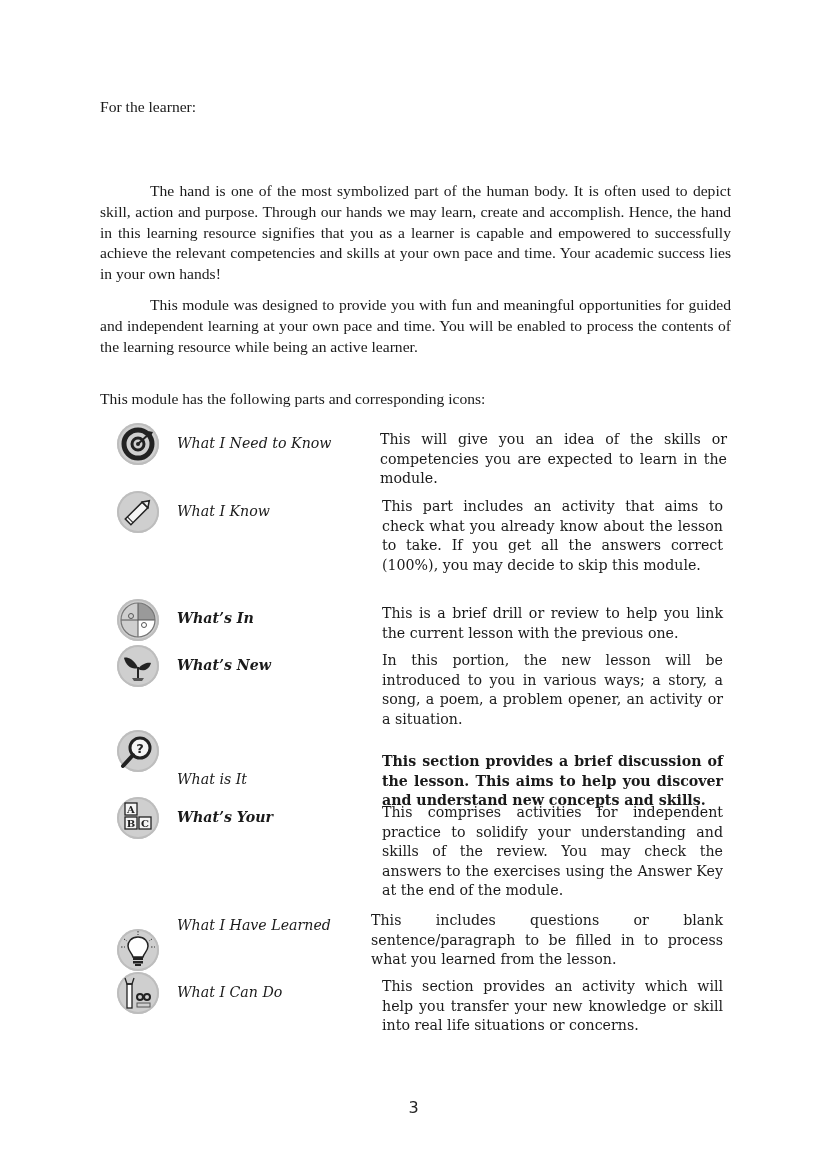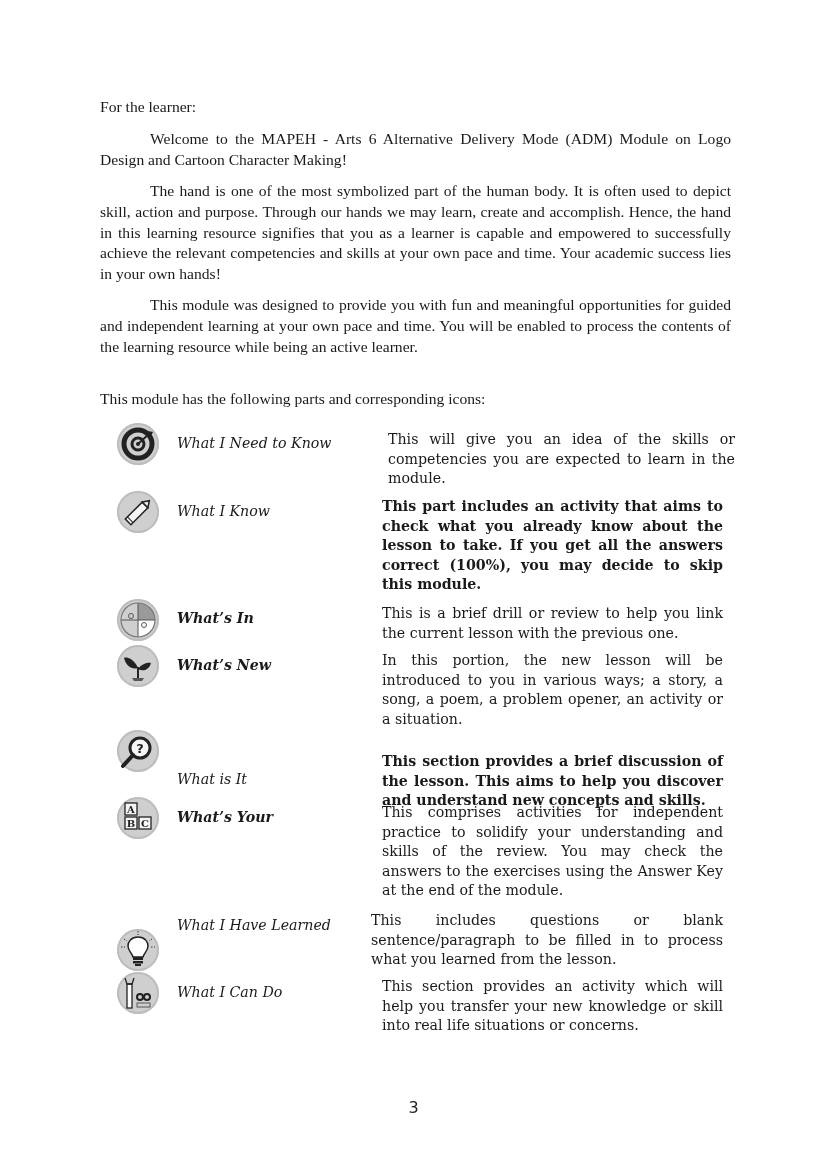--- a/index.html
+++ b/index.html
@@ -42,23 +42,20 @@
 </style>
 </head>
 <body>
 
 <div class="page">
 
   <div class="intro" style="top:97px;">
     <p>For the learner:</p>
   </div>
 
-  <div class="intro" style="top:129px;">
-    <p class="indent">Welcome to the MAPEH - Arts 6 Alternative Delivery Mode (ADM) Module on Logo Design and Cartoon Character Making!</p>
-  </div>
 
   <div class="intro" style="top:181px;">
     <p class="indent">The hand is one of the most symbolized part of the human body. It is often used to depict skill, action and purpose. Through our hands we may learn, create and accomplish. Hence, the hand in this learning resource signifies that you as a learner is capable and empowered to successfully achieve the relevant competencies and skills at your own pace and time. Your academic success lies in your own hands!</p>
   </div>
 
   <div class="intro" style="top:295px;">
     <p class="indent">This module was designed to provide you with fun and meaningful opportunities for guided and independent learning at your own pace and time. You will be enabled to process the contents of the learning resource while being an active learner.</p>
   </div>
 
   <div class="intro" style="top:389px;">
@@ -69,36 +66,36 @@
     <div class="icon" style="top:423px;">
       <svg viewBox="0 0 42 42">
         <circle cx="21" cy="21" r="14" fill="none" stroke="#222" stroke-width="5"></circle>
         <circle cx="21" cy="21" r="6" fill="none" stroke="#222" stroke-width="3"></circle>
         <circle cx="21" cy="21" r="2" fill="#222"></circle>
         <line x1="21" y1="21" x2="33" y2="10" stroke="#222" stroke-width="2"></line>
         <path d="M31 8 L36 9 L34 13 Z" fill="#222"></path>
       </svg>
     </div>
     <div class="label" style="top:434px;">What I Need to Know</div>
-    <div class="desc" style="top:430px; left:388px; width:347px;">This will give you an idea of the skills or competencies you are expected to learn in the module.</div>
+    <div class="desc" style="top:430px; left:380px; width:347px;">This will give you an idea of the skills or competencies you are expected to learn in the module.</div>
   </div>
 
   <div class="row">
     <div class="icon" style="top:491px;">
       <svg viewBox="0 0 42 42">
         <g transform="rotate(-45 21 21)">
           <rect x="7" y="17" width="24" height="8" fill="#f5f5f5" stroke="#222" stroke-width="1.5"></rect>
           <line x1="10" y1="17" x2="10" y2="25" stroke="#222" stroke-width="1"></line>
           <path d="M31 17 L37 21 L31 25 Z" fill="#eee" stroke="#222" stroke-width="1.5"></path>
           <path d="M35.5 20 L37 21 L35.5 22 Z" fill="#222"></path>
         </g>
       </svg>
     </div>
     <div class="label" style="top:502px;">What I Know</div>
-    <div class="desc" style="top:497px;font-weight:bold;">This part includes an activity that aims to check what you already know about the lesson to take. If you get all the answers correct (100%), you may decide to skip this module.</div>
+    <div class="desc" style="top:497px;">This part includes an activity that aims to check what you already know about the lesson to take. If you get all the answers correct (100%), you may decide to skip this module.</div>
   </div>
 
   <div class="row">
     <div class="icon" style="top:599px;">
       <svg viewBox="0 0 42 42">
         <path d="M21 4 A17 17 0 0 1 38 21 L21 21 Z" fill="#9a9a9a"></path>
         <path d="M21 21 L38 21 A17 17 0 0 1 21 38 Z" fill="#ffffff"></path>
         <line x1="21" y1="4" x2="21" y2="38" stroke="#555" stroke-width="1"></line>
         <line x1="4" y1="21" x2="38" y2="21" stroke="#555" stroke-width="1"></line>
         <circle cx="21" cy="21" r="17" fill="none" stroke="#777" stroke-width="1.2"></circle>

